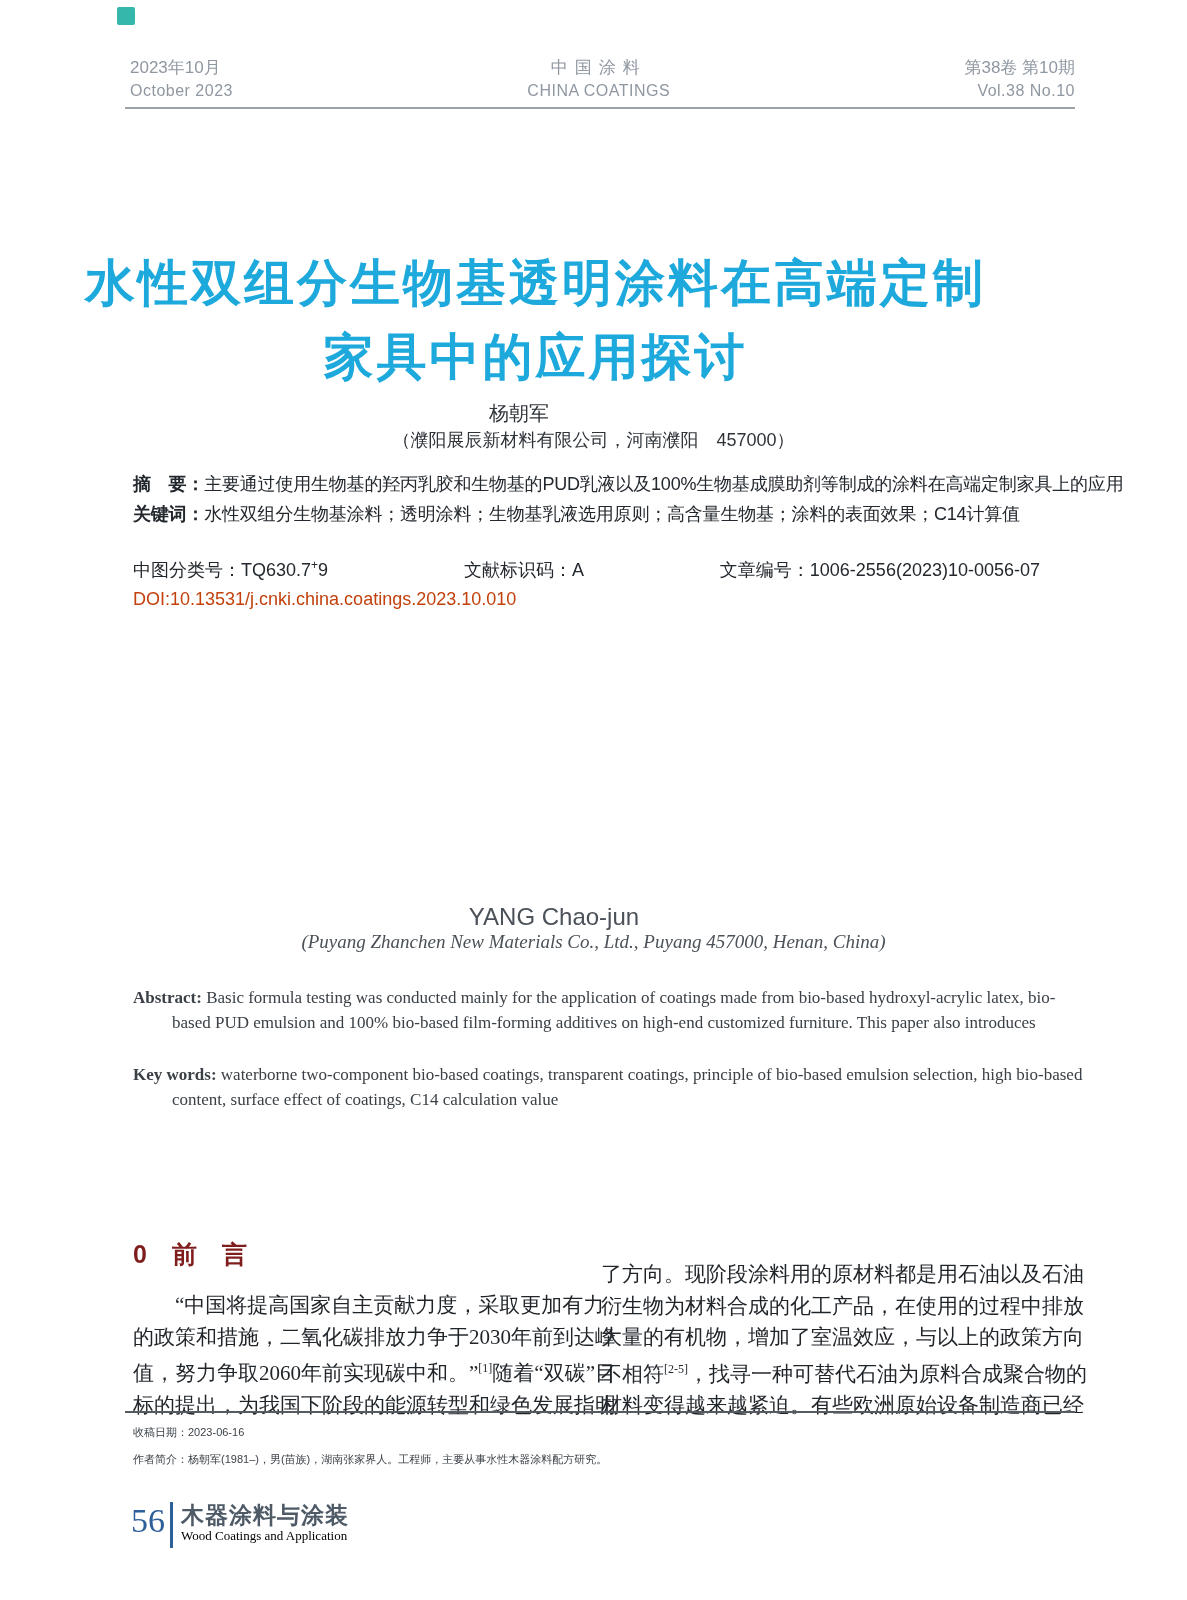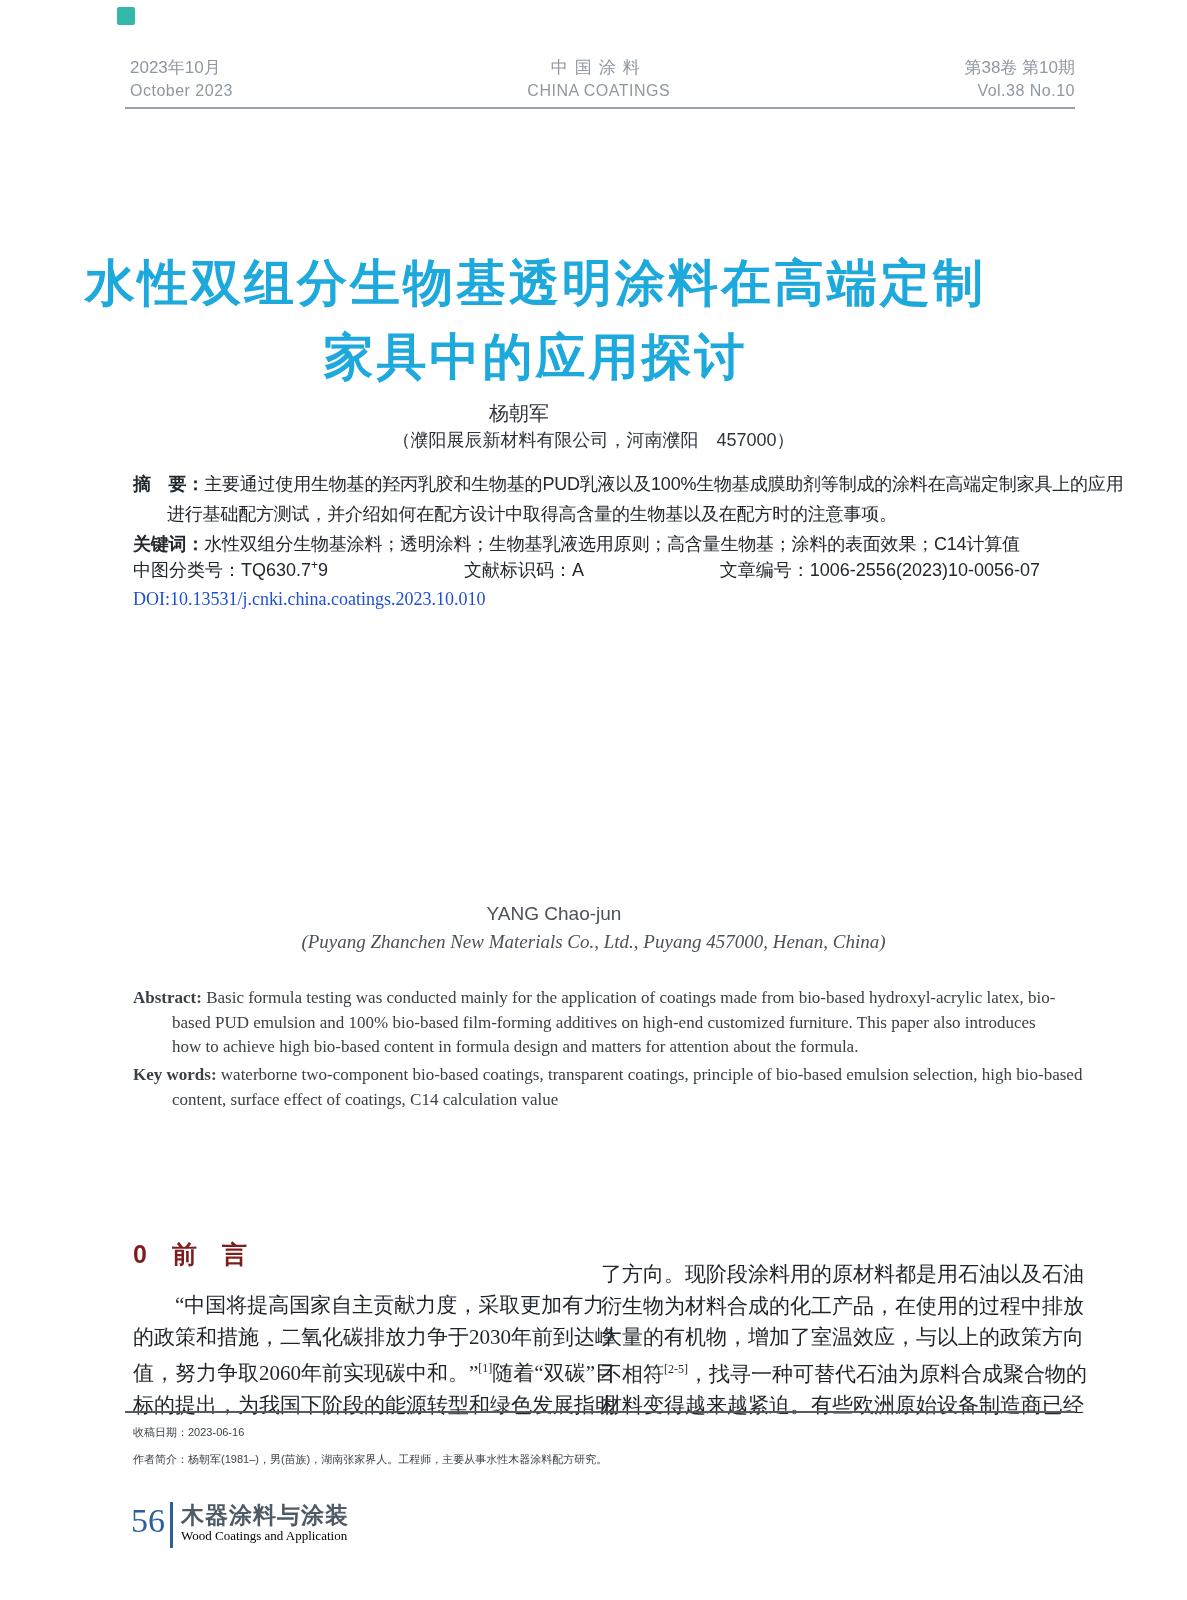--- a/index.html
+++ b/index.html
@@ -30,26 +30,26 @@
   .abs-cn{left:133px;top:469px;width:915px;font-size:18px;line-height:30px;color:#23282e;
           letter-spacing:-0.2px;white-space:nowrap;}
   .abs-cn .lbl{font-weight:bold;}
   .abs-cn .cont{margin-left:34px;}
 
   
   .meta{left:133px;top:558px;width:907px;display:flex;justify-content:space-between;
         font-size:18px;white-space:nowrap;}
   .meta .lbl{font-weight:normal;}
   .meta sup{font-size:12px;}
-  .doi{left:133px;top:589px;font-size:18px;font-family:Liberation Serif, serif;color:#1d4ed8;}
+  .doi{left:133px;top:589px;font-size:18px;font-family:Liberation Sans, sans-serif;color:#c2410c;}
 
   
   .title-en{left:0;top:740px;width:1187px;text-align:center;color:#1da9dc;
             font-family:"Liberation Serif",serif;font-weight:bold;font-size:33px;line-height:46px;}
-  .author-en{left:0;top:903px;width:1108px;text-align:center;font-size:19px;color:#4b5158;}
+  .author-en{left:0;top:903px;width:1108px;text-align:center;font-size:24px;color:#4b5158;}
   .affil-en{left:0;top:931px;width:1187px;text-align:center;font-size:19px;color:#4b5158;
             font-family:"Liberation Serif",serif;font-style:italic;}
 
   
   .abs-en{left:133px;top:986px;width:915px;font-family:"Liberation Serif",serif;
           font-size:17px;line-height:24.5px;color:#3a4046;white-space:nowrap;}
   .abs-en .lbl{font-weight:bold;}
   .abs-en .cont{margin-left:39px;}
   .kw-en{top:1063px;}
 
@@ -97,39 +97,37 @@
   <div class="abs title-cn">
     <div>水性双组分生物基透明涂料在高端定制</div>
     <div>家具中的应用探讨</div>
   </div>
 
   <div class="abs author-cn">杨朝军</div>
   <div class="abs affil-cn">（濮阳展辰新材料有限公司，河南濮阳　457000）</div>
 
   <div class="abs abs-cn">
     <div><span class="lbl">摘　要：</span><span>主要通过使用生物基的羟丙乳胶和生物基的PUD乳液以及100%生物基成膜助剂等制成的涂料在高端定制家具上的应用</span></div>
-    <div class="cont">进行基础配方测试，并介绍如何在配方设计中取得高含量的生物基以及在配方时的注意事项。</div>
     <div><span class="lbl">关键词：</span><span>水性双组分生物基涂料；透明涂料；生物基乳液选用原则；高含量生物基；涂料的表面效果；C14计算值</span></div>
   </div>
 
   <div class="abs meta">
     <div><span class="lbl">中图分类号：</span><span>TQ630.7</span><sup>+</sup><span>9</span></div>
     <div><span class="lbl">文献标识码：</span><span>A</span></div>
     <div><span class="lbl">文章编号：</span><span>1006-2556(2023)10-0056-07</span></div>
   </div>
   <div class="abs doi">DOI:10.13531/j.cnki.china.coatings.2023.10.010</div>
 
 
   <div class="abs author-en">YANG Chao-jun</div>
   <div class="abs affil-en">(Puyang Zhanchen New Materials Co., Ltd., Puyang 457000, Henan, China)</div>
 
   <div class="abs abs-en">
     <div><span class="lbl">Abstract:</span> <span>Basic formula testing was conducted mainly for the application of coatings made from bio-based hydroxyl-acrylic latex, bio-</span></div>
     <div class="cont">based PUD emulsion and 100% bio-based film-forming additives on high-end customized furniture. This paper also introduces</div>
-    <div class="cont">how to achieve high bio-based content in formula design and matters for attention about the formula.</div>
   </div>
 
   <div class="abs abs-en kw-en">
     <div><span class="lbl">Key words:</span> <span>waterborne two-component bio-based coatings, transparent coatings, principle of bio-based emulsion selection, high bio-based</span></div>
     <div class="cont">content, surface effect of coatings, C14 calculation value</div>
   </div>
 
   <div class="abs sec-head">0　前　言</div>
 
   <div class="abs col col-l">

